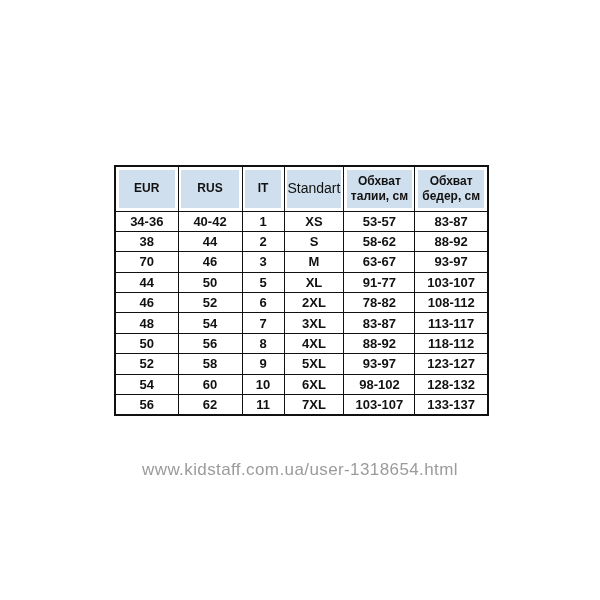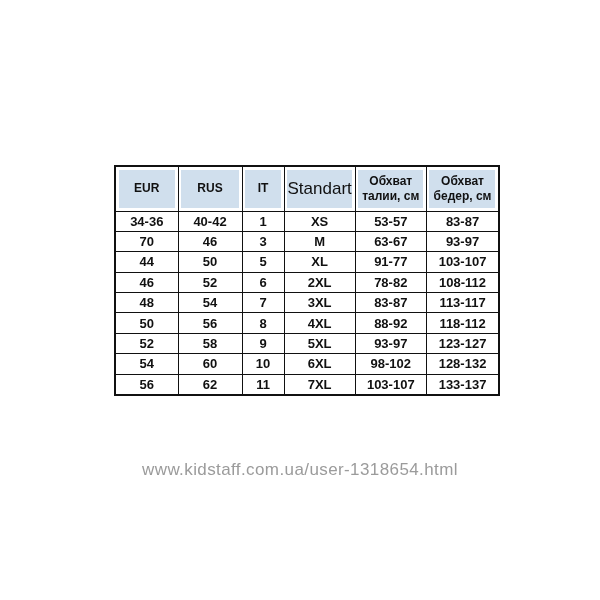--- a/index.html
+++ b/index.html
@@ -37,21 +37,21 @@
   .size-table th {
     background: var(--header-fill);
     background-clip: content-box;
     padding: 3px;
     font-size: 12px;
     font-weight: bold;
     line-height: 1.25;
     white-space: pre-line;
   }
   
-  .size-table th:nth-child(4) { font-weight: normal; font-size: 17px; }
+  .size-table th:nth-child(4) { font-weight: normal; font-size: 14px; }
   .size-table tbody tr { height: 20.4px; }
   .size-table td {
     font-size: 13px;
     font-weight: bold;
     padding: 0 2px;
   }
   
   .size-table td:nth-child(5),
   .size-table td:nth-child(6) { font-weight: bold; }
   .watermark {
@@ -92,20 +92,28 @@
       </tr>
     </thead>
     <tbody>
       <tr>
         <td>34-36</td>
         <td>40-42</td>
         <td>1</td>
         <td>XS</td>
         <td>53-57</td>
         <td>83-87</td>
+      </tr>
+      <tr>
+        <td>38</td>
+        <td>44</td>
+        <td>2</td>
+        <td>S</td>
+        <td>58-62</td>
+        <td>88-92</td>
       </tr>
       <tr>
         <td>70</td>
         <td>46</td>
         <td>3</td>
         <td>M</td>
         <td>63-67</td>
         <td>93-97</td>
       </tr>
       <tr>

